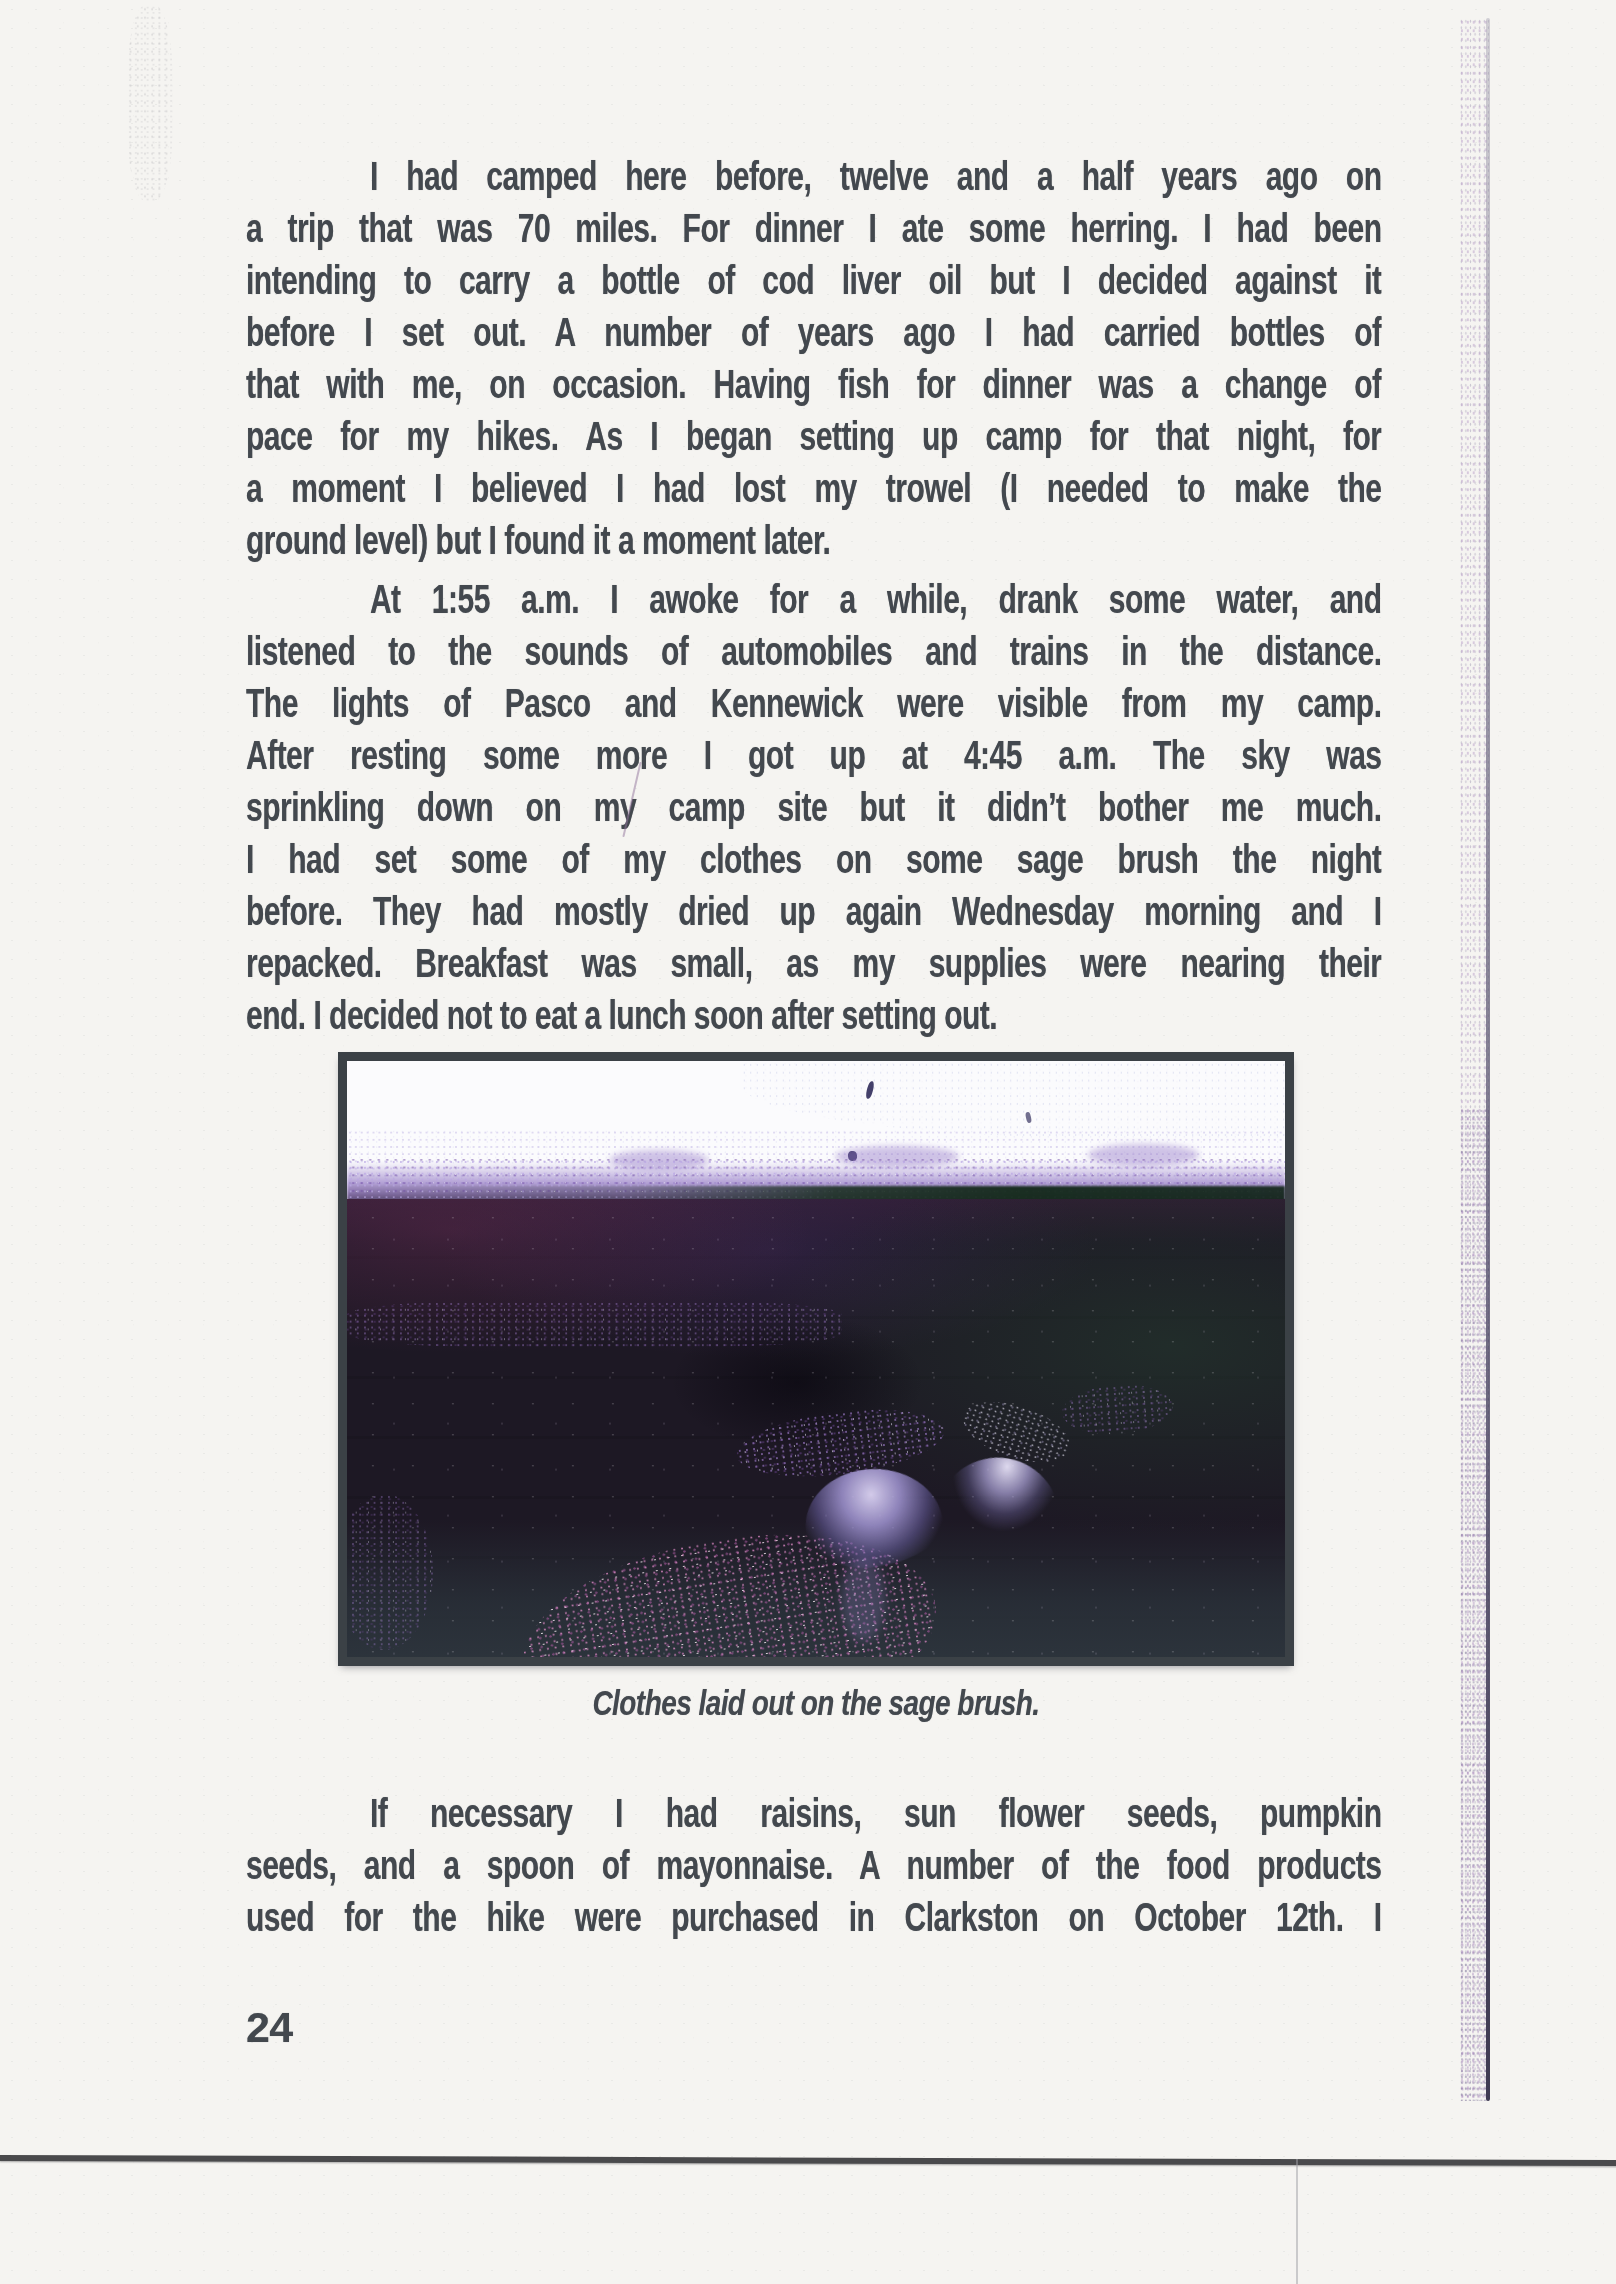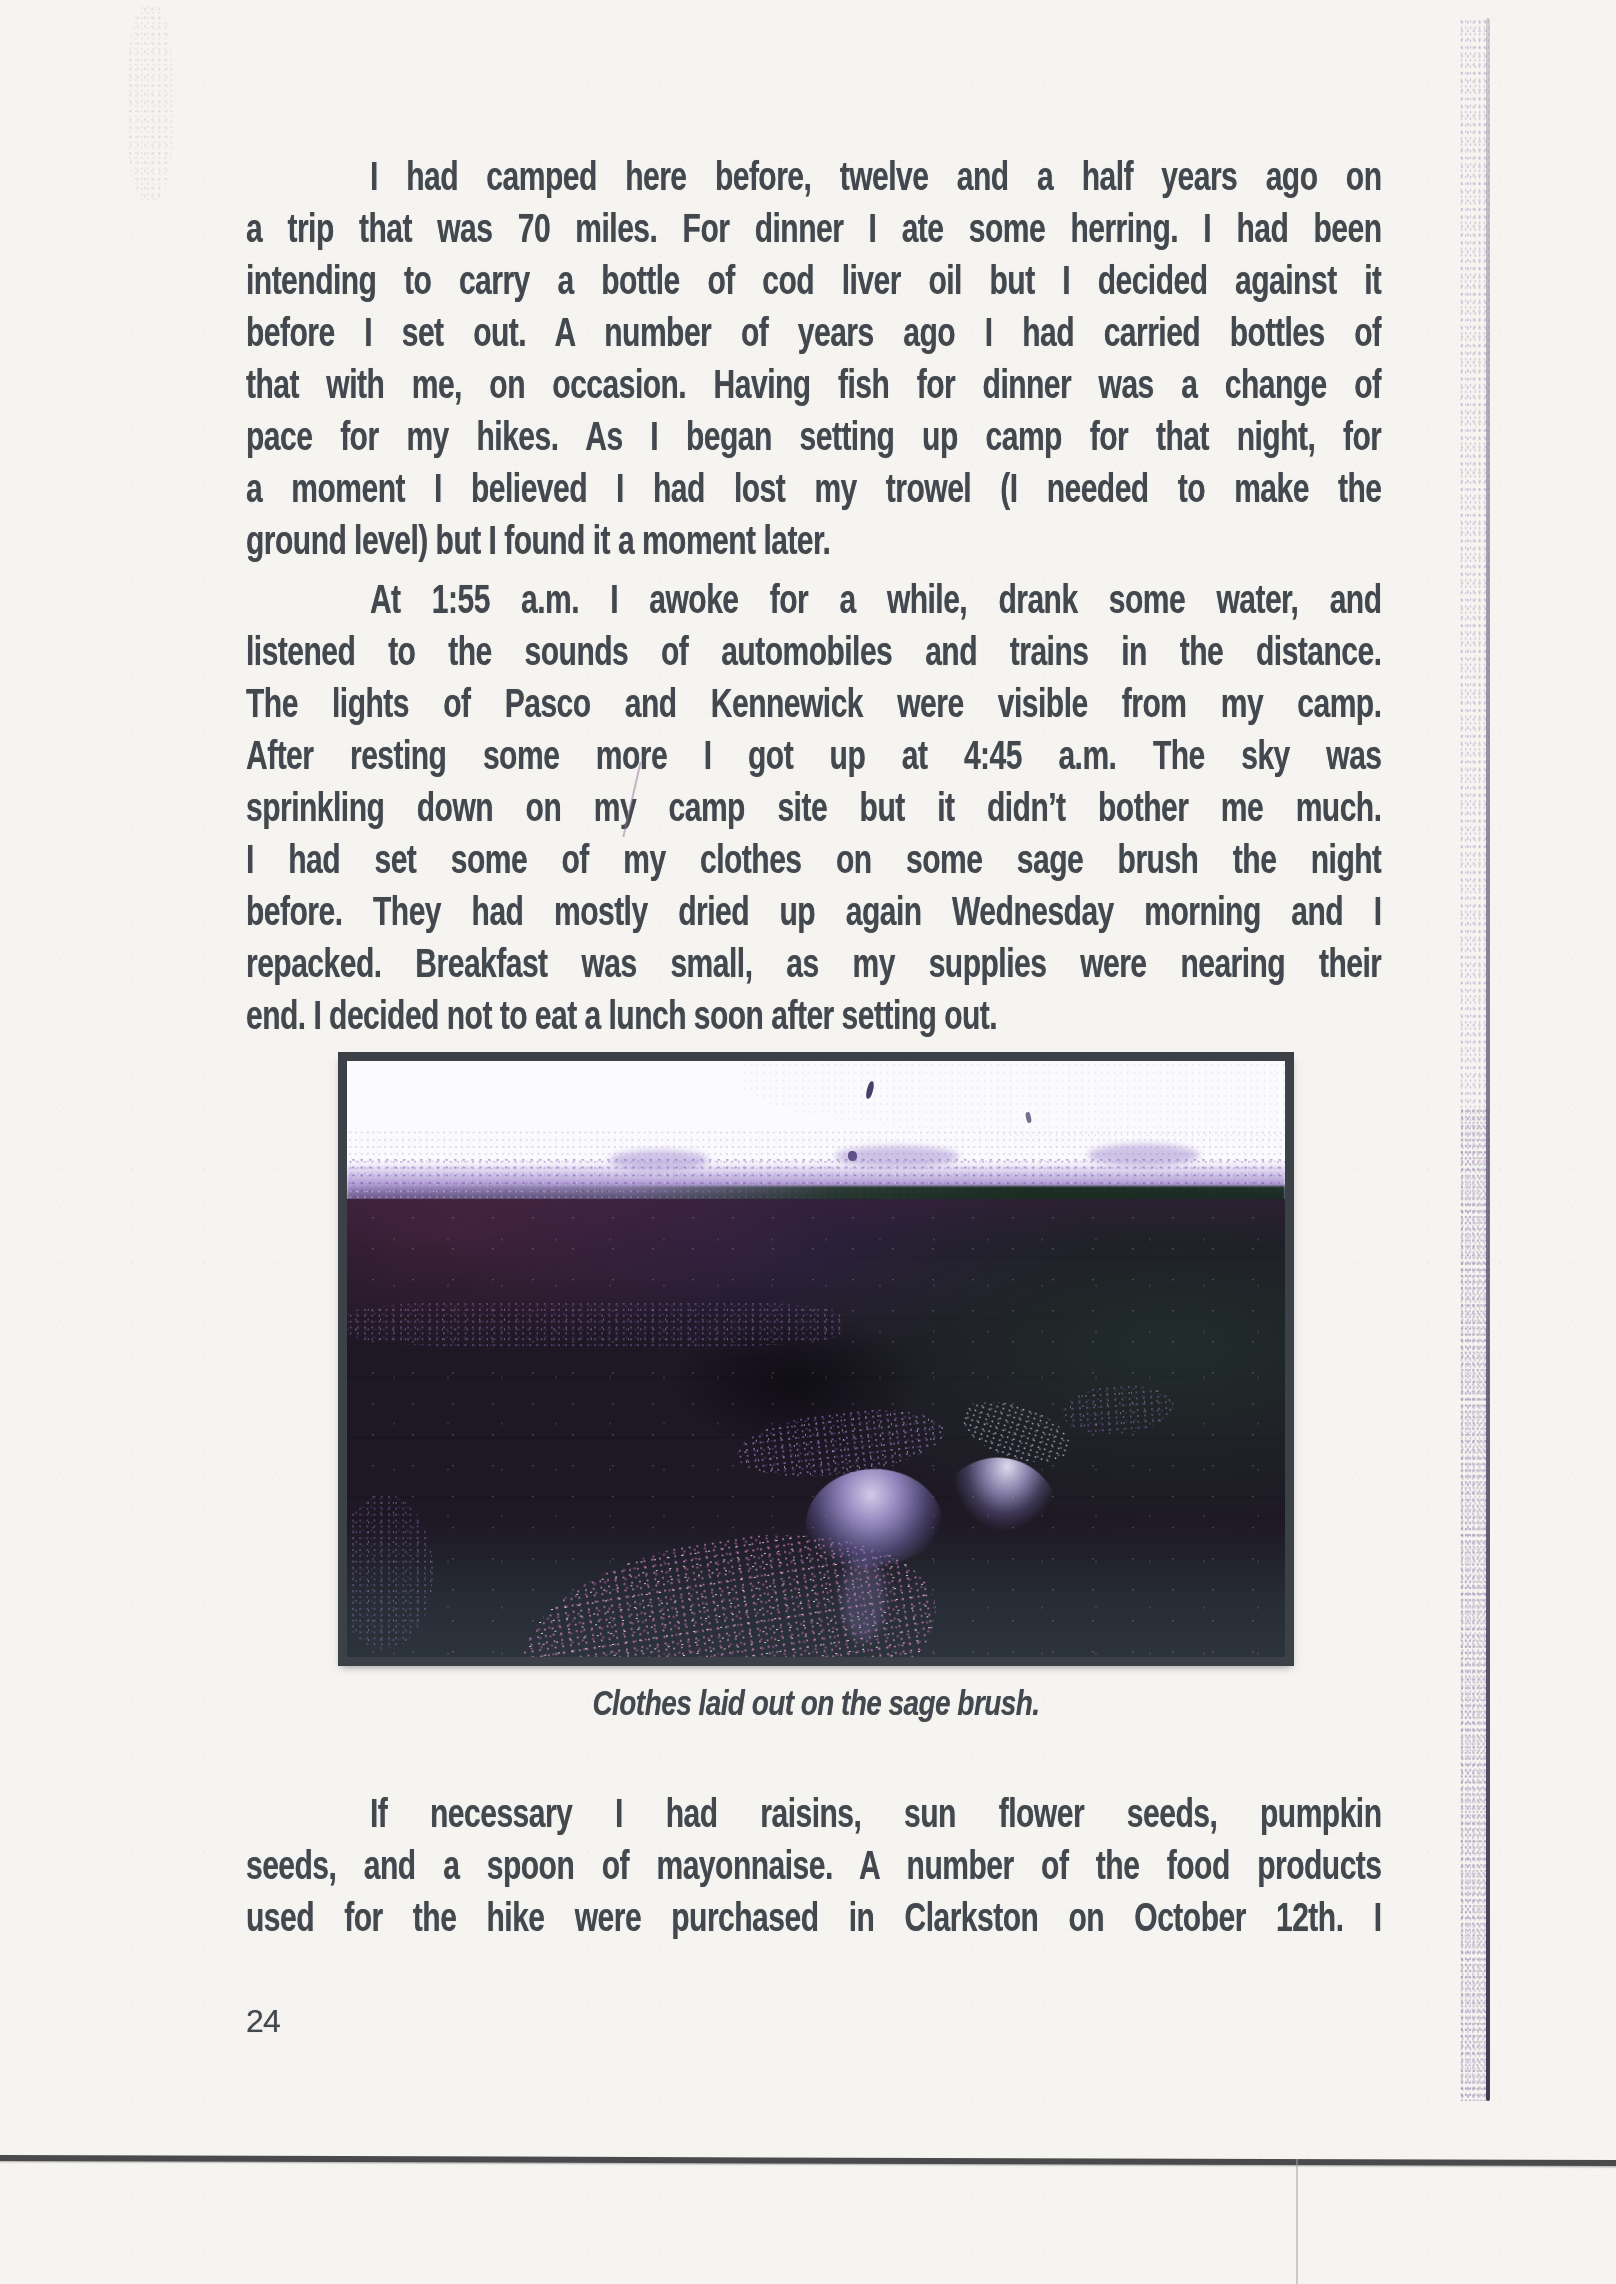--- a/index.html
+++ b/index.html
@@ -35,21 +35,21 @@
     text-shadow:0 0 0.8px rgba(67,72,78,.55);
   }
   .line{height:52px;white-space:normal;overflow:hidden;}
   .line.just{text-align:justify;text-align-last:justify;}
   .line.last{text-align:left;text-align-last:left;}
   .line.indent{text-indent:165px;}
   .paragraph:nth-child(2){margin-top:6.5px;}
   .paragraph:nth-child(3){margin-top:746px;}
 
   .page-number{
-    position:absolute;left:246px;top:2003px;font-weight:normal;font-size:32px;
+    position:absolute;left:246px;top:2003px;font-weight:bold;font-size:43px;
     letter-spacing:-0.7px;text-shadow:0 0 0.8px rgba(67,72,78,.55);
   }
 
   
   .photo-frame{
     position:absolute;left:338px;top:1052px;width:956px;height:614px;
     box-sizing:border-box;border:9px solid var(--frame);background:var(--sky);
     box-shadow:0 4.6px 7.8px -3.3px rgba(70,70,80,.55);
   }
   .photo-inner{position:absolute;inset:0;overflow:hidden;}

